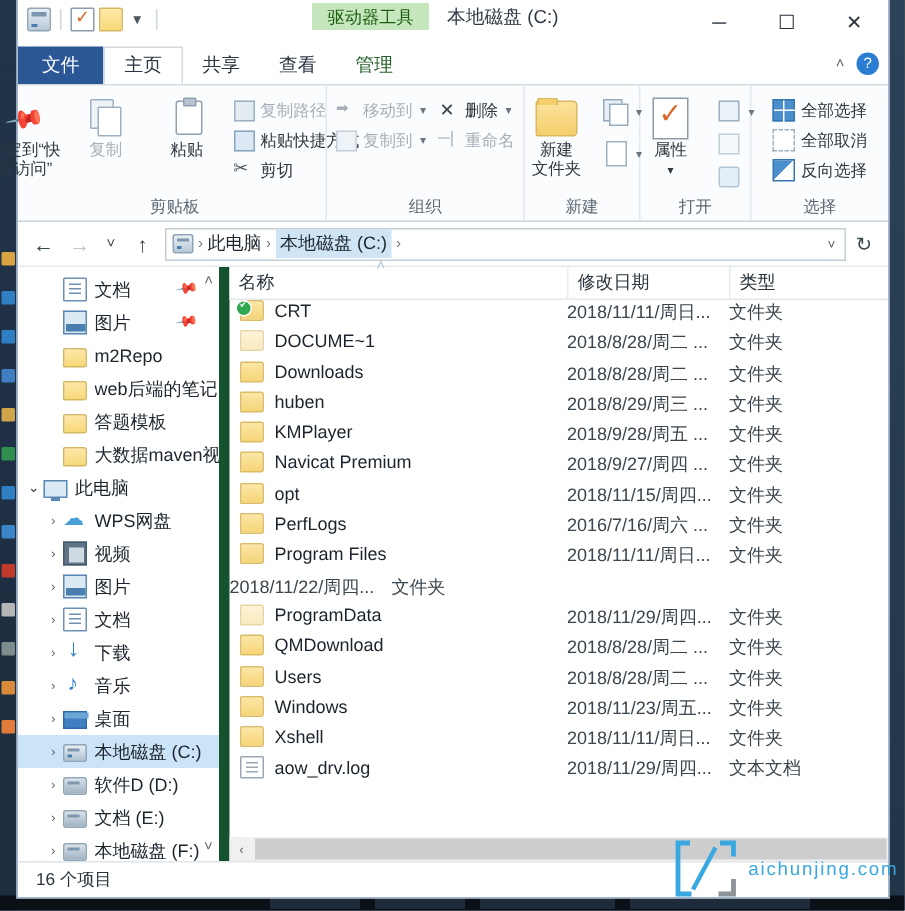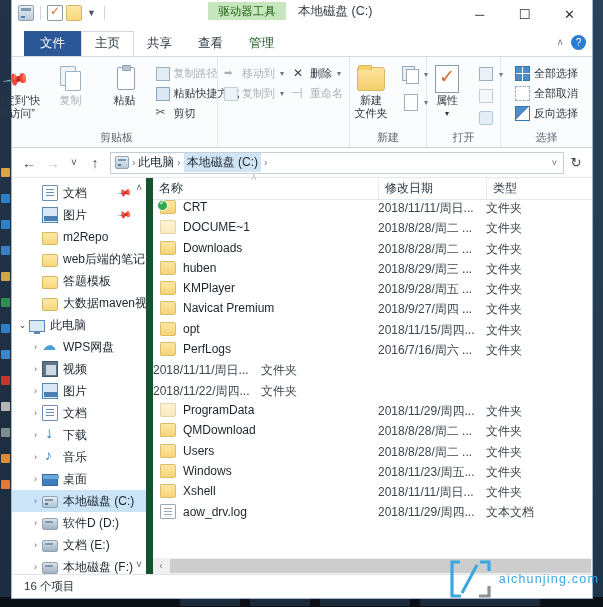--- a/index.html
+++ b/index.html
@@ -94,21 +94,20 @@
   .wbtns { position: absolute; right: 0; top: 0; display: flex; }
   .wbtn {
     width: 45px; height: 29px; display: flex; align-items: center; justify-content: center;
     font-size: 13px; color: #27313b;
   }
 
   
   .tabrow {
     position: relative; height: 25px; background: #ffffff; flex: 0 0 auto;
     display: flex; align-items: stretch;
-    padding-left: 12px;
     text-align: right;
   }
   .tab {
     padding: 0 13px; font-size: 12.5px; color: #2b3640;
     display: flex; align-items: center; cursor: default;
   }
   .tab.file { background: #2b5797; color: #fff; padding: 0 16px; }
   .tab.active { background: #ffffff; border: 1px solid #d3dbe2; border-bottom: 1px solid #fff; position: relative; z-index: 3;}
   .tab.ctx { color: #26602a; }
   .tabrow .right {
@@ -501,20 +500,21 @@
               <span class="mini delete"></span>
               <span>删除</span>
               <span class="drop-caret">▾</span>
             </div>
             <div class="smallbtn dim">
               <span class="mini rename"></span>
               <span>重命名</span>
             </div>
           </div>
         </div>
+        <div class="glabel">组织</div>
       </div>
 
       <div class="rgroup" style="width:77px">
         <div class="rgitems">
           <div class="bigbtn">
             <span class="gl">
                 <span class="g-newfolder"></span>
               </span>
             <span>新建</span>
             <span>文件夹</span>
@@ -771,20 +771,24 @@
             </div>
             <div class="row">
               <div class="c-name">
                 <span class="f-ico"></span>
                 <span>PerfLogs</span>
               </div>
               <div class="c-date">2016/7/16/周六 ...</div>
               <div class="c-type">文件夹</div>
             </div>
             <div class="row">
+              <div class="c-name">
+                <span class="f-ico"></span>
+                <span>Program Files</span>
+              </div>
               <div class="c-date">2018/11/11/周日...</div>
               <div class="c-type">文件夹</div>
             </div>
             <div class="row">
               <div class="c-date">2018/11/22/周四...</div>
               <div class="c-type">文件夹</div>
             </div>
             <div class="row">
               <div class="c-name">
                 <span class="f-ico pale"></span>

